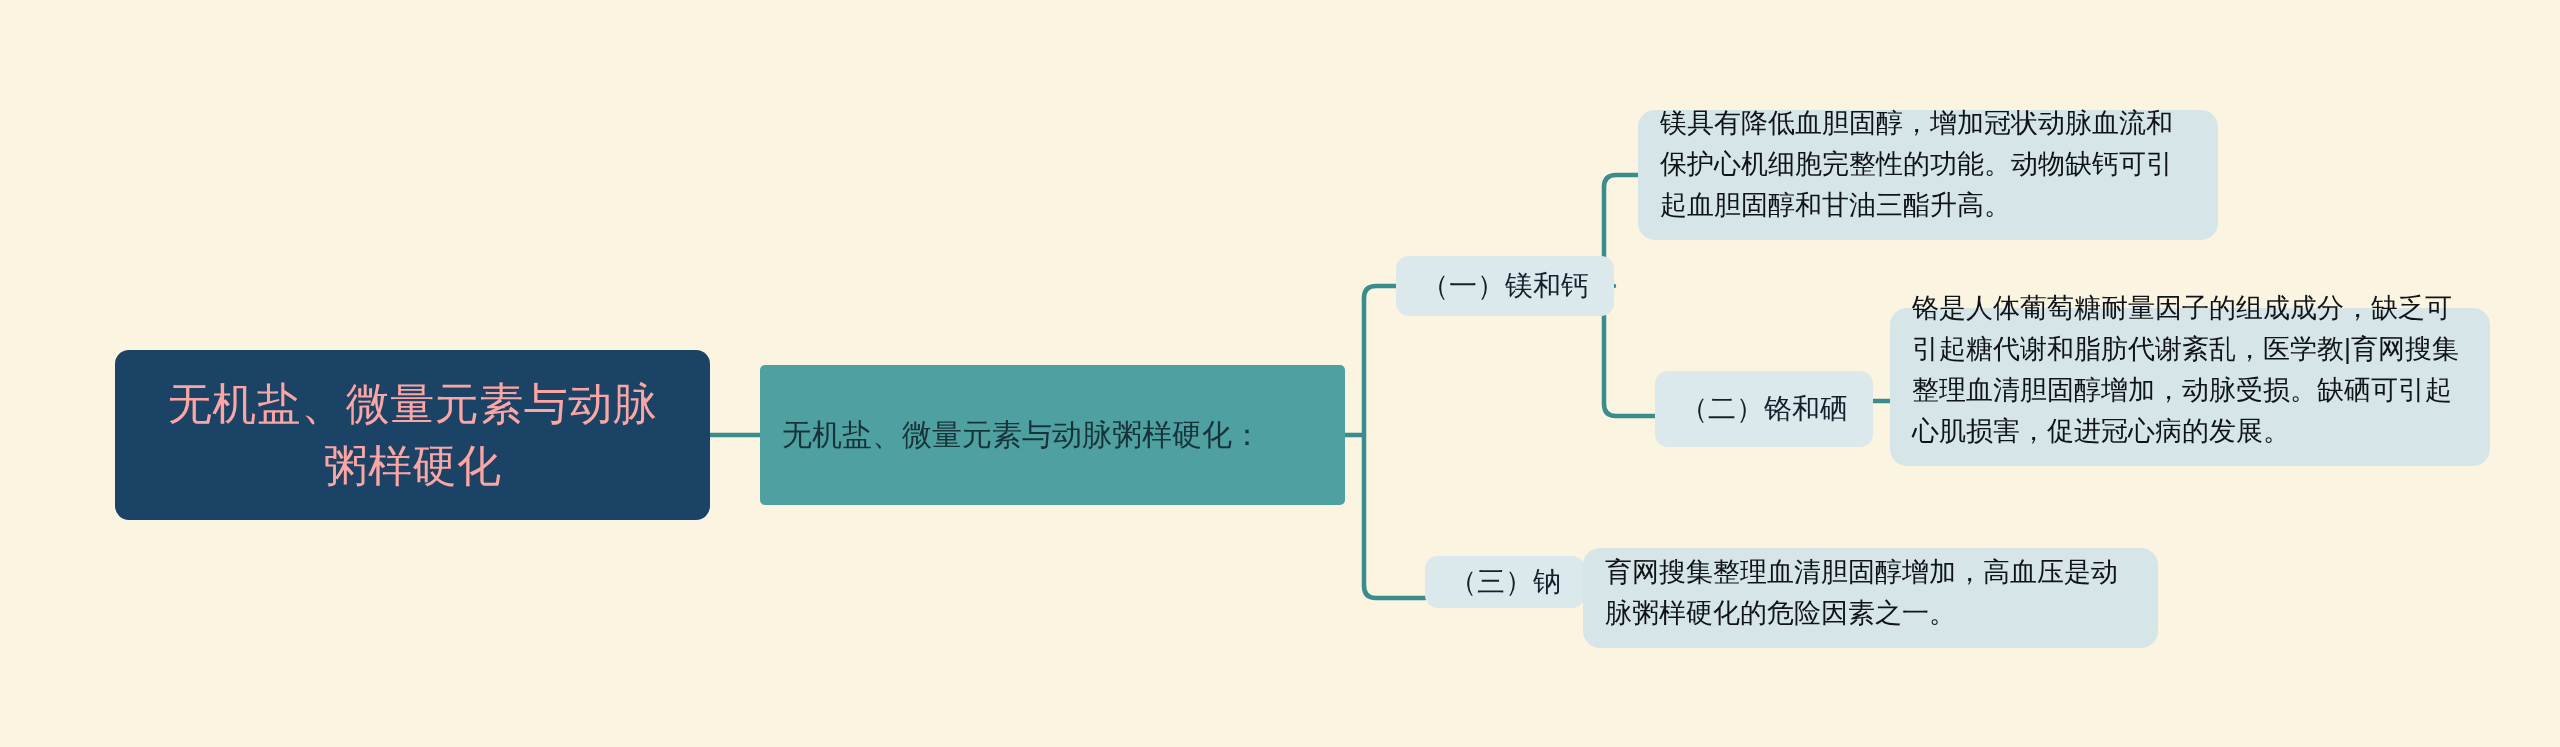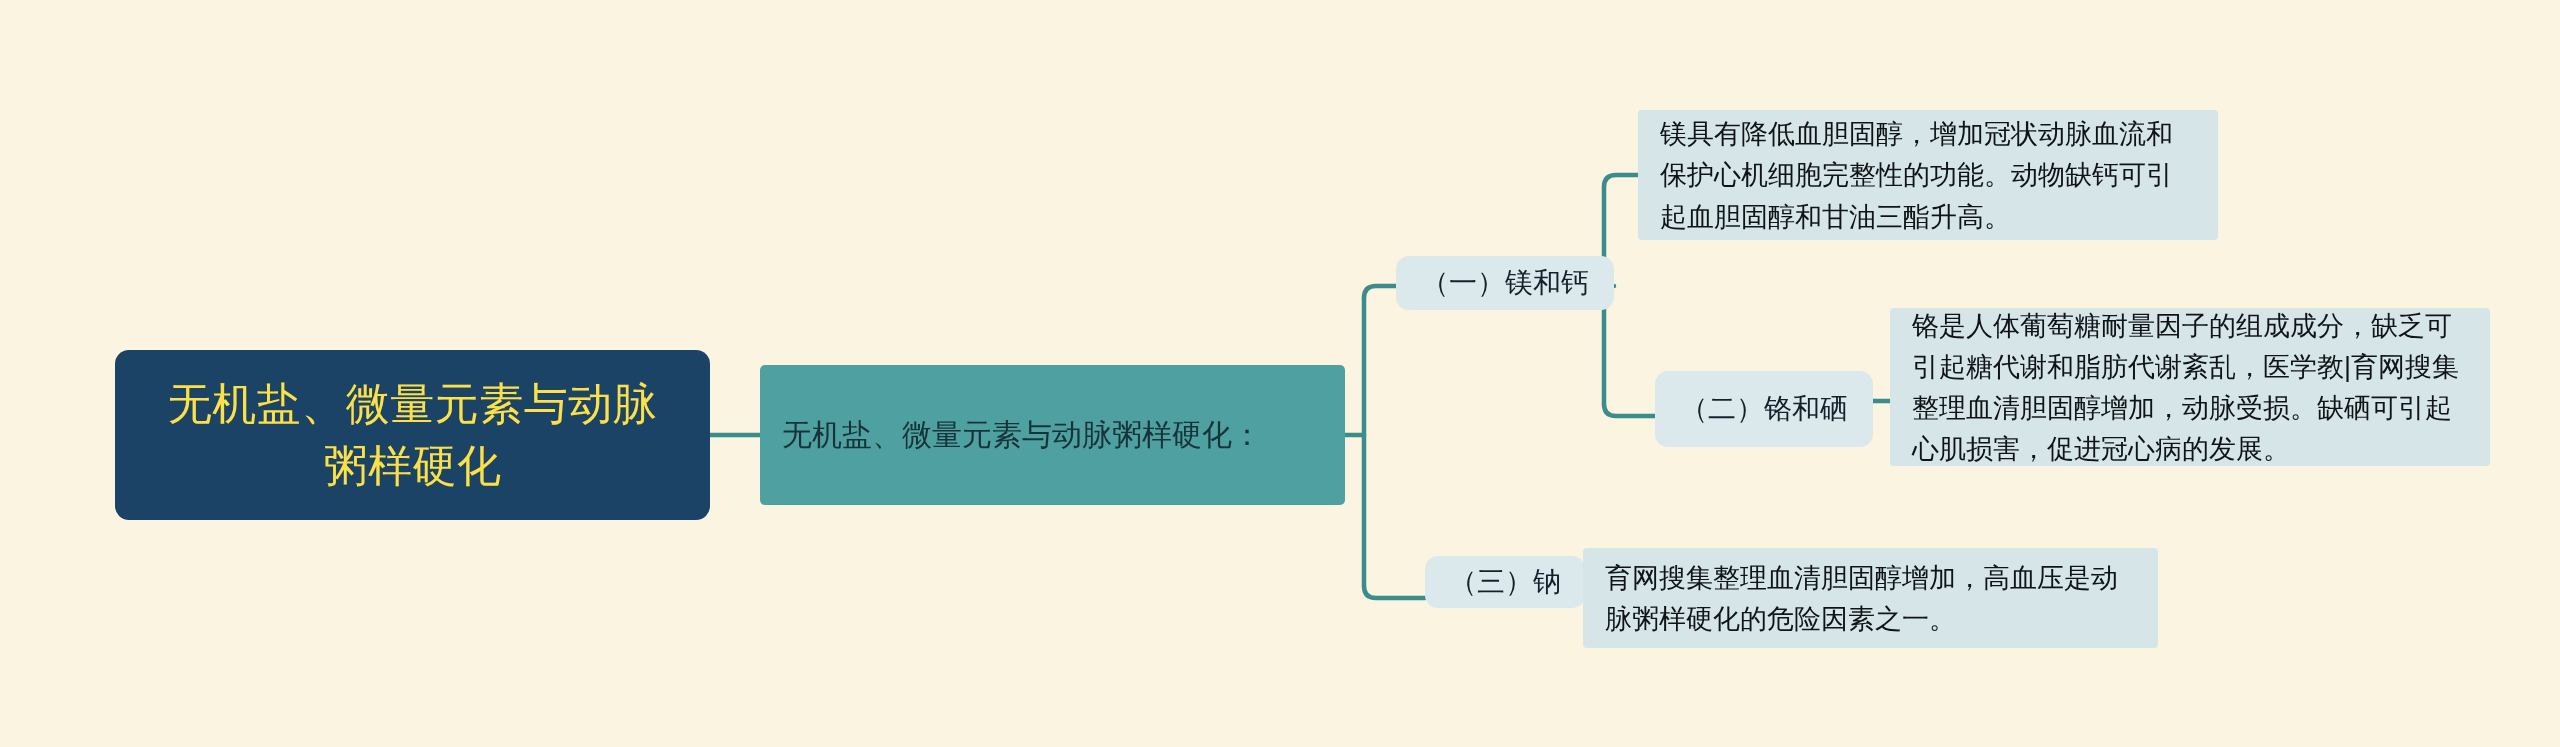--- a/index.html
+++ b/index.html
@@ -37,21 +37,21 @@
   .root-node {
     left: 115px;
     top: 350px;
     width: 595px;
     height: 170px;
     background: #1B4365;
     border-radius: 14px;
     justify-content: center;
   }
   .root-text {
-    color: #fde047;
+    color: #fca5a5;
     font-size: 44px;
     line-height: 1.42;
     text-align: center;
     letter-spacing: 0.5px;
     padding: 0 34px;
   }
 
   
   .l1-node {
     left: 760px;
@@ -75,29 +75,29 @@
     border-radius: 13px;
     justify-content: center;
   }
   .l2-text {
     color: #14202B;
     font-size: 28px;
     line-height: 1.3;
     white-space: nowrap;
     padding: 0 24px;
   }
-  .l2-a { left: 1396px; top: 256px; width: 218px; height: 54px; }
+  .l2-a { left: 1396px; top: 256px; width: 218px; height: 60px; }
   .l2-b { left: 1655px; top: 371px; width: 218px; height: 76px; }
   .l2-c { left: 1425px; top: 556px; width: 160px; height: 52px; }
 
   
   .l3-node {
     background: #D6E6E8;
-    border-radius: 4px;
-    align-items: center;
+    border-radius: 17px;
+    align-items: flex-end;
   }
   .l3-text {
     color: #101418;
     font-size: 27px;
     line-height: 1.52;
     padding: 16px 20px 14px 22px;
     width: 100%;
     word-break: break-all;
   }
   .l3-a { left: 1638px; top: 110px; width: 580px; height: 130px; }

